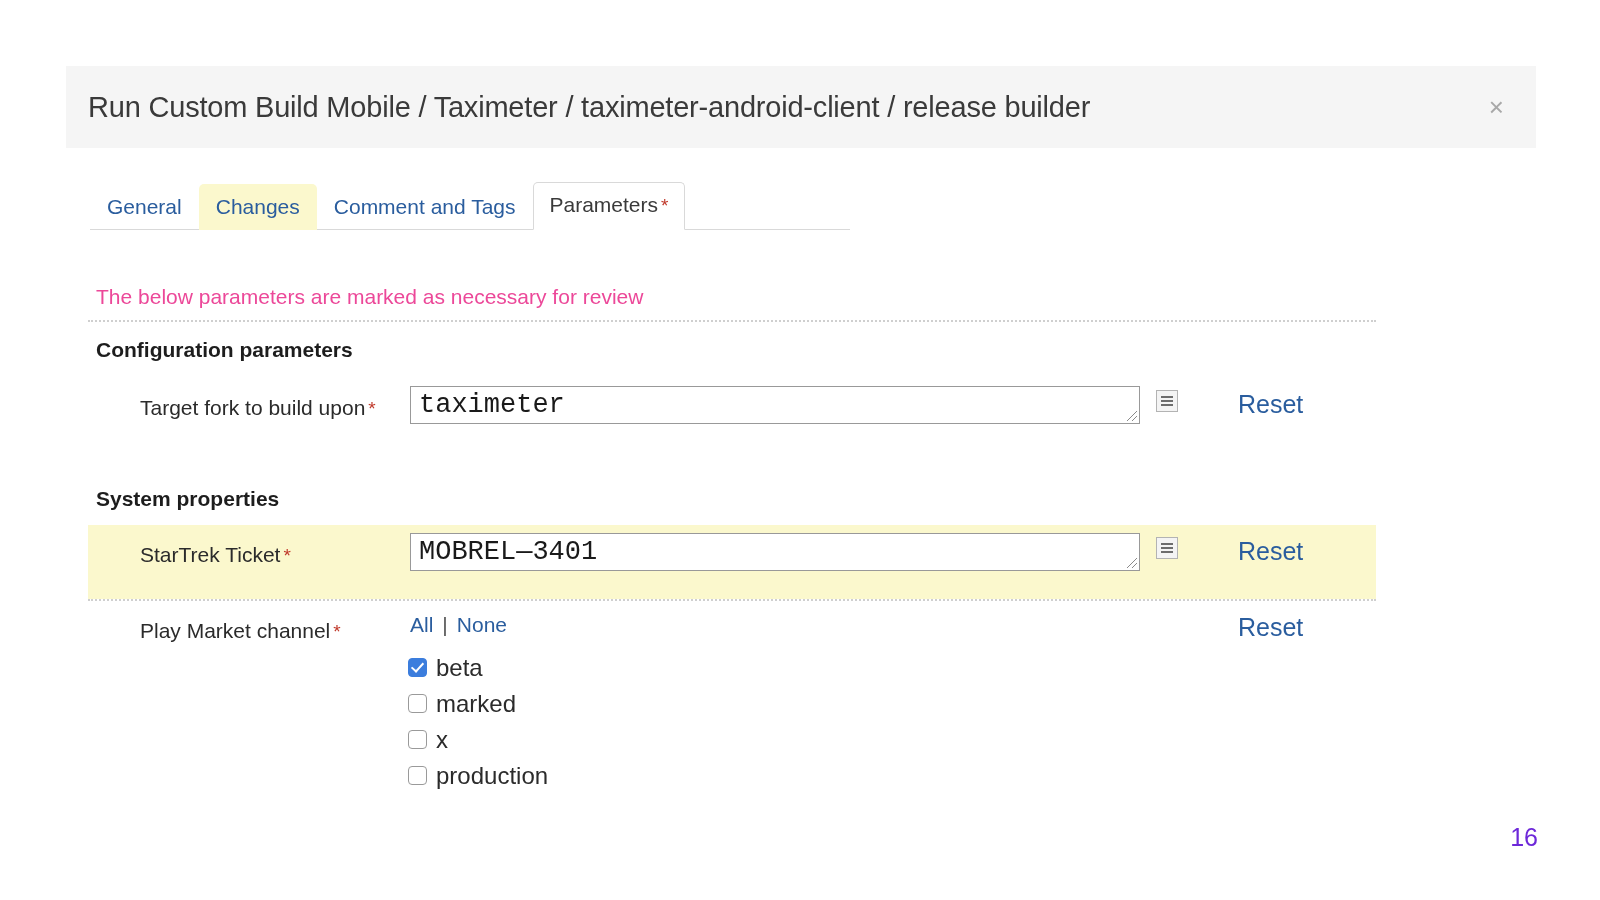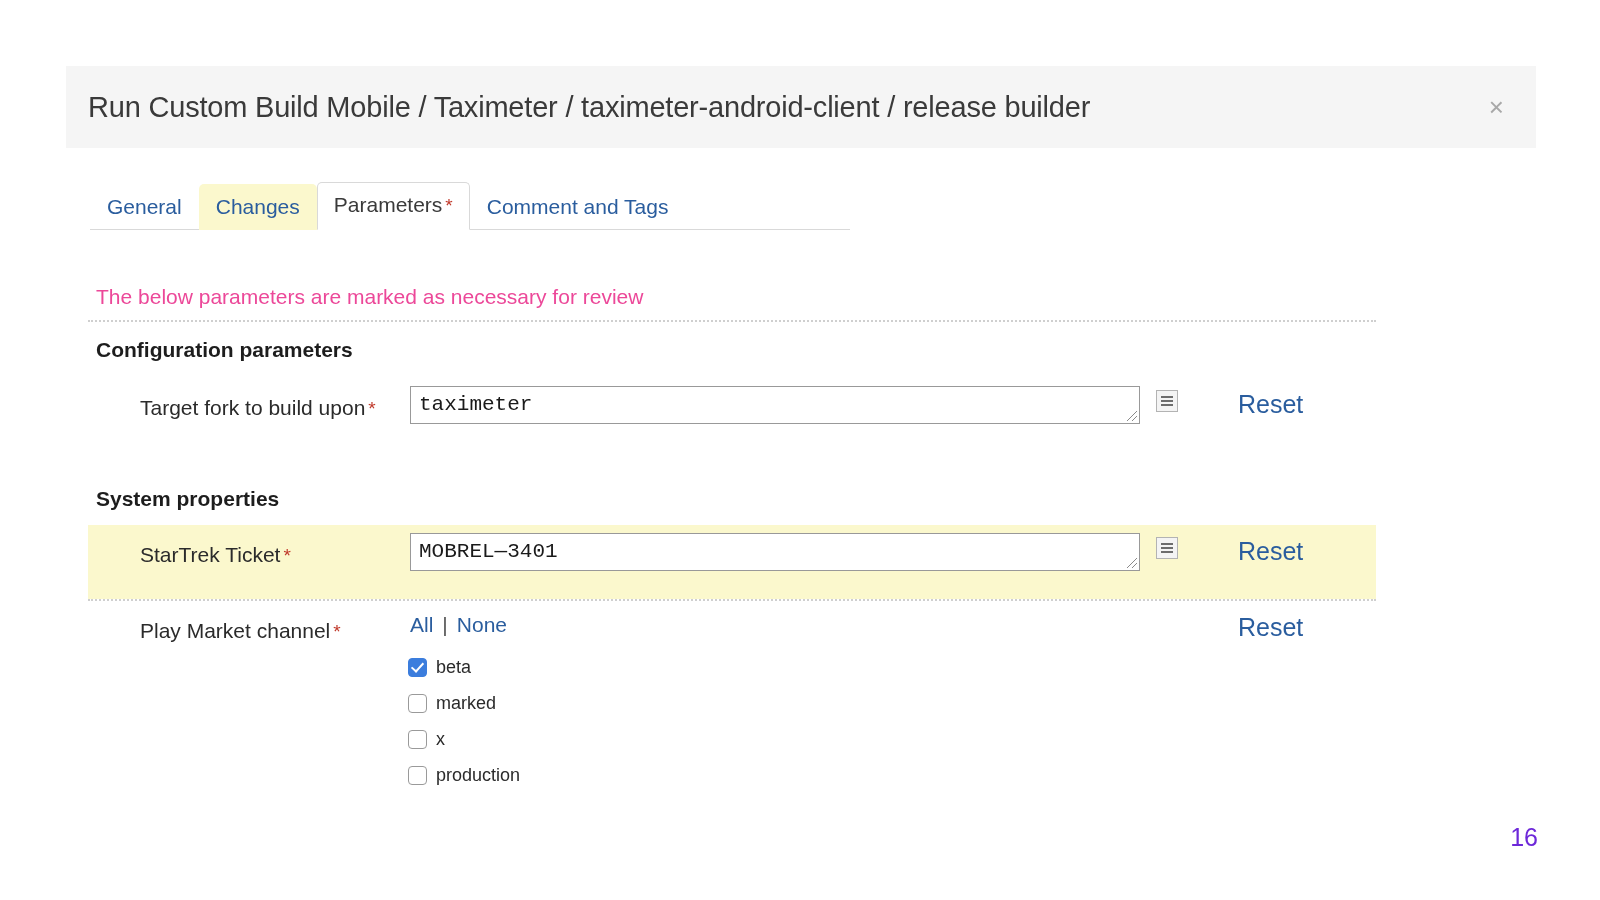--- a/index.html
+++ b/index.html
@@ -170,21 +170,21 @@
     top: 8px;
   }
 
   .text-box {
     width: 730px;
     height: 38px;
     box-sizing: border-box;
     border: 1px solid #999999;
     background: #ffffff;
     font-family: "Liberation Mono", monospace;
-    font-size: 21px;
+    font-size: 27px;
     color: #1a1a1a;
     padding: 5px 8px;
     resize: none;
     outline: none;
     overflow: hidden;
     line-height: 26px;
     display: block;
   }
 
   
@@ -285,21 +285,21 @@
     left: 5px;
     top: 1px;
     width: 5px;
     height: 10px;
     border: solid #ffffff;
     border-width: 0 2.2px 2.2px 0;
     transform: rotate(42deg);
   }
 
   .cb-label {
-    font-size: 18px;
+    font-size: 24px;
     color: #2b2b2b;
     line-height: 21px;
   }
 
   
   .page-number {
     position: absolute;
     right: 62px;
     bottom: 48px;
     font-size: 25px;
@@ -317,25 +317,25 @@
   </div>
 
   <div class="tabs-wrap">
     <div class="tabs">
       <div class="tab">
         <span>General</span>
       </div>
       <div class="tab highlighted">
         <span>Changes</span>
       </div>
+      <div class="tab">
+        <span>Comment and Tags</span>
+      </div>
       <div class="tab active">
         <span>Parameters</span><span class="req-star">*</span>
-      </div>
-      <div class="tab">
-        <span>Comment and Tags</span>
       </div>
     </div>
   </div>
 
   <div class="notice">The below parameters are marked as necessary for review</div>
 
   <div class="divider d1"></div>
 
   <div class="section-title s1">Configuration parameters</div>
 

